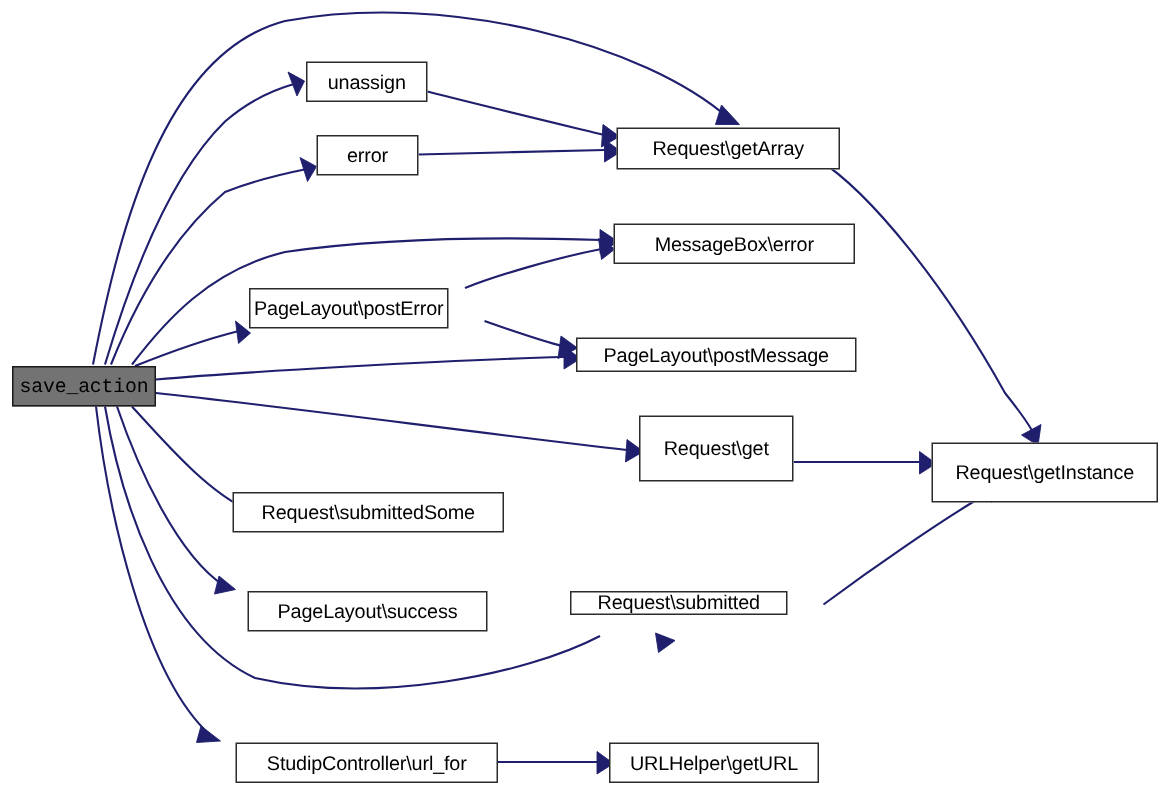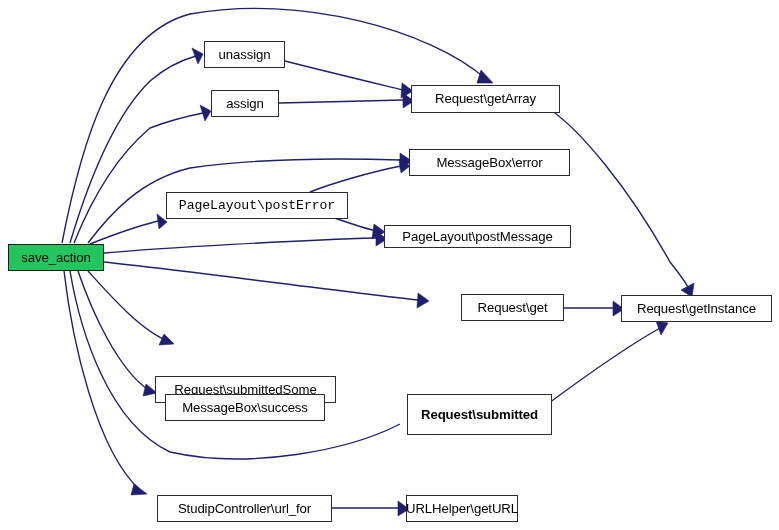--- a/index.html
+++ b/index.html
@@ -43,22 +43,23 @@
     font-family: "Liberation Sans", sans-serif;
     font-size: 13.2px;
     line-height: 1;
     display: flex;
     align-items: center;
     justify-content: center;
     white-space: nowrap;
     letter-spacing: -0.1px;
   }
   .node-box.root {
-    background: #22c55e;
+    background: #737373;
     border-color: #1a1a1a;
+    font-family: Liberation Mono, monospace;
   }
 </style>
 </head>
 <body>
 
 <div id="callgraph-canvas">
   <svg class="graph-layer" viewBox="0 0 779 530" aria-hidden="true">
     <g id="edges-group">
         <path class="edge-path" d="M 62 243 C 80 150 110 35 190 14 C 300 -6 430 30 486 79" stroke="#1f1f6e"></path>
         <polygon class="edge-head" points="481,70 493,83 477,83" fill="#1f1f6e"></polygon>
@@ -96,26 +97,26 @@
         <polygon class="edge-head" points="613,301 624,309 613,316" fill="#1f1f6e"></polygon>
         <path class="edge-path" d="M 549 403 C 580 380 630 345 660 328" stroke="#1f1f6e"></path>
         <polygon class="edge-head" points="656,321 668,323 661,335" fill="#1f1f6e"></polygon>
         <path class="edge-path" d="M 332 508 C 355 508 380 508 398 508" stroke="#1f1f6e"></path>
         <polygon class="edge-head" points="398,501 409,509 398,516" fill="#1f1f6e"></polygon>
       </g>
   </svg>
   <div id="nodes-group">
       <div class="node-box root" style="left: 8px; top: 244px; width: 96px; height: 27px;">save_action</div>
       <div class="node-box" style="left: 204px; top: 41px; width: 81px; height: 27px;">unassign</div>
-      <div class="node-box" style="left: 211px; top: 90px; width: 68px; height: 27px;">assign</div>
+      <div class="node-box" style="left: 211px; top: 90px; width: 68px; height: 27px;">error</div>
       <div class="node-box" style="left: 411px; top: 85px; width: 149px; height: 28px;">Request\getArray</div>
       <div class="node-box" style="left: 409px; top: 149px; width: 161px; height: 27px;">MessageBox\error</div>
-      <div class="node-box" style="left: 166px; top: 192px; width: 182px; height: 27px; font-family: Liberation Mono, monospace;">PageLayout\postError</div>
+      <div class="node-box" style="left: 166px; top: 192px; width: 133px; height: 27px;">PageLayout\postError</div>
       <div class="node-box" style="left: 384px; top: 225px; width: 187px; height: 23px;">PageLayout\postMessage</div>
-      <div class="node-box" style="left: 426px; top: 294px; width: 103px; height: 27px; margin-left: 35px;">Request\get</div>
-      <div class="node-box" style="left: 621px; top: 295px; width: 151px; height: 27px;">Request\getInstance</div>
-      <div class="node-box" style="left: 155px; top: 328px; width: 181px; height: 27px; margin-top: 48px;">Request\submittedSome</div>
-      <div class="node-box" style="left: 165px; top: 394px; width: 160px; height: 27px;">MessageBox\success</div>
-      <div class="node-box" style="left: 407px; top: 394px; width: 145px; height: 41px; font-weight: bold;">Request\submitted</div>
+      <div class="node-box" style="left: 426px; top: 277px; width: 103px; height: 44px;">Request\get</div>
+      <div class="node-box" style="left: 621px; top: 295px; width: 151px; height: 40px;">Request\getInstance</div>
+      <div class="node-box" style="left: 155px; top: 328px; width: 181px; height: 27px;">Request\submittedSome</div>
+      <div class="node-box" style="left: 165px; top: 394px; width: 160px; height: 27px;">PageLayout\success</div>
+      <div class="node-box" style="left: 380px; top: 394px; width: 145px; height: 16px;">Request\submitted</div>
       <div class="node-box" style="left: 157px; top: 495px; width: 175px; height: 27px; text-align: right;">StudipController\url_for</div>
-      <div class="node-box" style="left: 406px; top: 495px; width: 112px; height: 27px;">URLHelper\getURL</div>
+      <div class="node-box" style="left: 406px; top: 495px; width: 140px; height: 27px;">URLHelper\getURL</div>
     </div>
 </div>
 
 </body></html>

